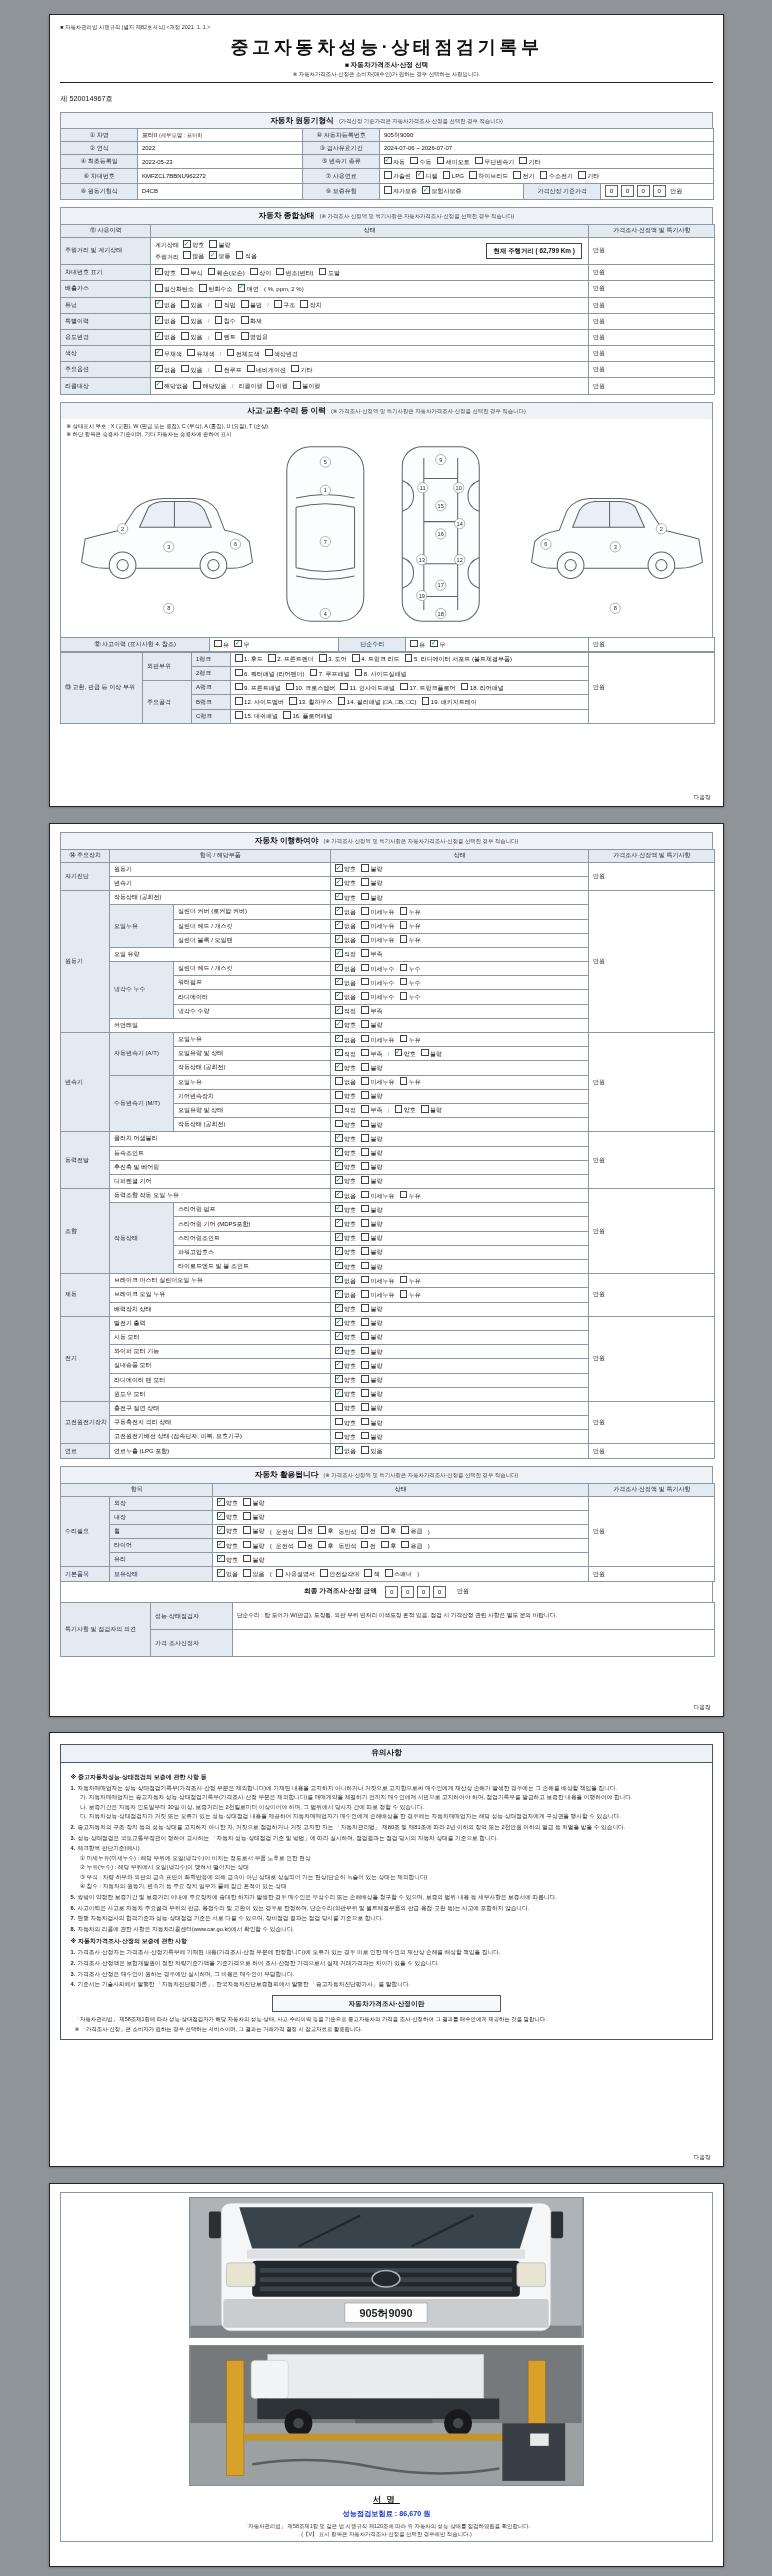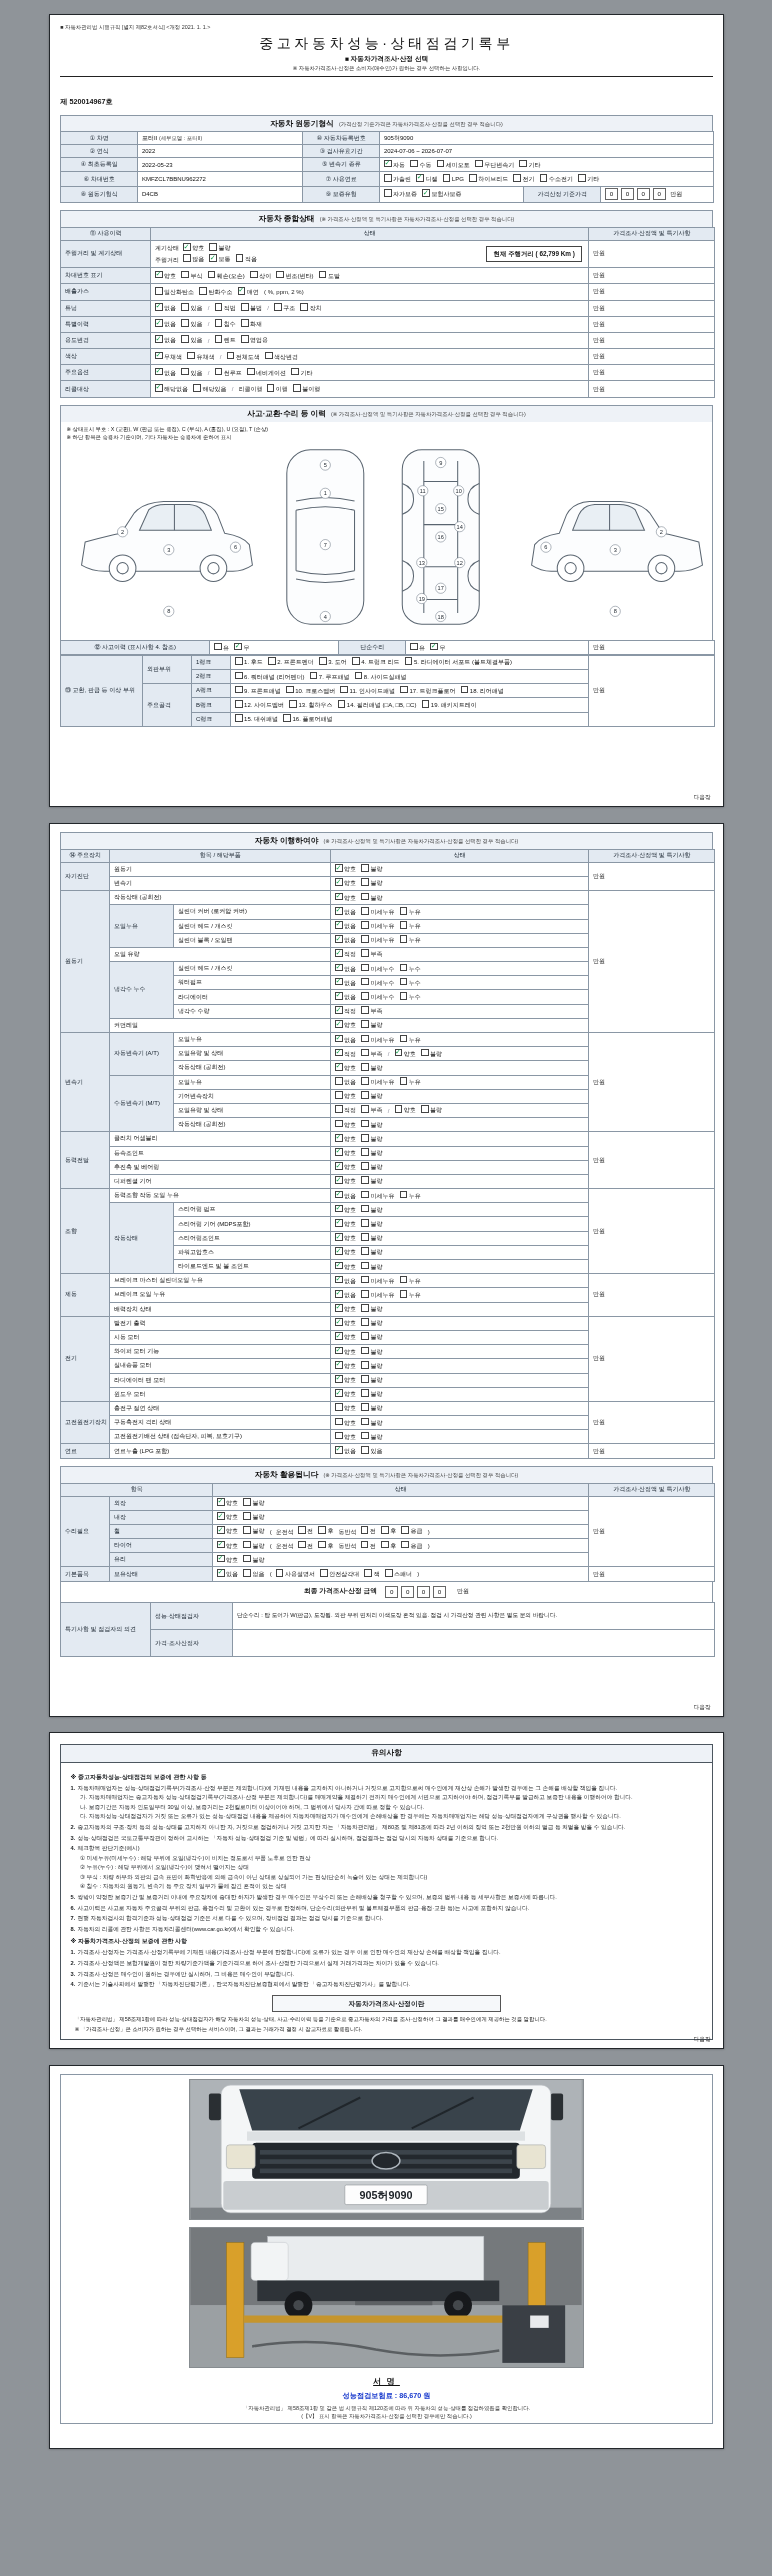--- a/index.html
+++ b/index.html
@@ -1,27 +1,27 @@
 <!DOCTYPE html>
 <html style="font-size:8.2px"><head>
 <meta charset="utf-8">
 <style>
   html,body{margin:0;padding:0;}
   body{width:773px;height:2576px;background:#8f9499;font-family:"Liberation Sans","DejaVu Sans",sans-serif;color:#111;}
   .page{width:675px;margin:0 auto;background:#fff;border:0.5px solid #23272b;box-sizing:border-box;padding:8.2px 10.3px 7.2px;position:relative;overflow:hidden;box-shadow:0 0.5px 2.1px rgba(0,0,0,.35);}
   #page1{margin-top:14.4px;height:793px;}
   #page2{margin-top:15.5px;height:894px;}
-  #page3{margin-top:15.5px;height:317px;}
+  #page3{margin-top:15.5px;height:435px;}
   #page4{margin-top:15.5px;height:384px;}
 
   .form-ref{font-size:5.4px;color:#333;}
-  .doc-title{text-align:center;font-size:14px;font-weight:normal;letter-spacing:3.6px;margin:4.1px 0 2.1px;}
+  .doc-title{text-align:center;font-size:18px;font-weight:bold;letter-spacing:3.6px;margin:4.1px 0 2.1px;}
   .subtitle{text-align:center;font-size:6.7px;font-weight:bold;margin-top:1px;}
   .subnote{text-align:center;font-size:5.4px;color:#333;margin:1.5px 0 4.1px;}
-  .docnum{font-size:7.2px;font-weight:bold;border-top:1px solid #222;padding-top:20px;}
+  .docnum{font-size:7.2px;font-weight:normal;border-top:1px solid #222;padding-top:11px;}
 
   .sec-title{border:0.5px solid #8a97a5;border-bottom:0;background:#eef2f7;text-align:center;padding:3.1px 0 2.6px;font-size:7.7px;font-weight:bold;margin-top:7.2px;}
   .sec-title .note{font-weight:normal;font-size:5.4px;color:#444;margin-left:5.2px;}
 
   table.tbl{border-collapse:collapse;width:100%;table-layout:fixed;margin-top:0;}
   .tbl td,.tbl th{border:0.5px solid #8a97a5;padding:1.5px 3.6px;font-size:6px;text-align:left;vertical-align:middle;word-break:keep-all;}
   .tbl th{background:#e3eaf2;font-weight:normal;text-align:center;color:#15202b;}
   .lbl{background:#e3eaf2;text-align:center;color:#15202b;}
   .val{background:#fff;}
   .price-cell{text-align:right;font-size:5.7px;color:#222;background:#fff;}

